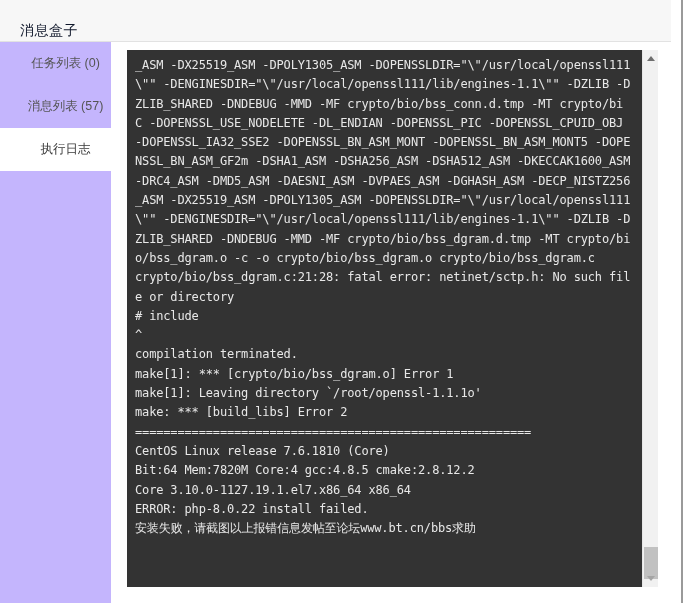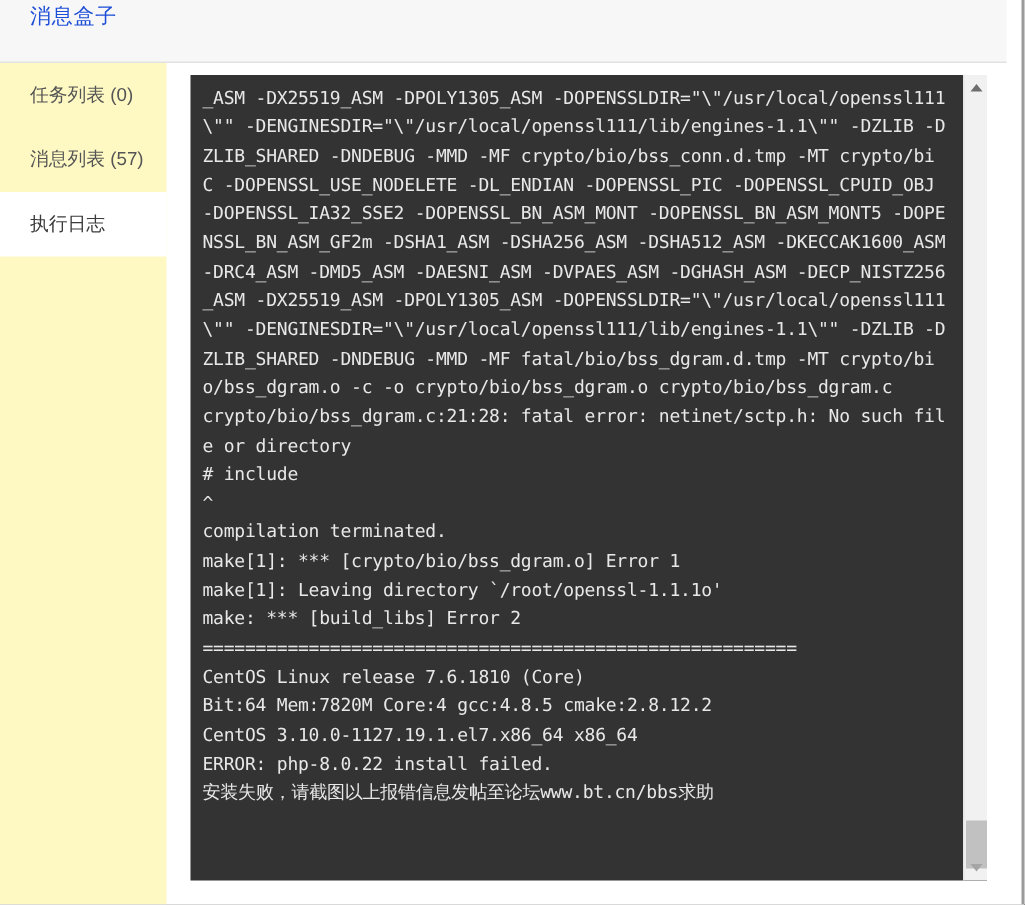--- a/index.html
+++ b/index.html
@@ -28,35 +28,36 @@
     position: absolute;
     left: 0; top: 0;
     width: 671px;
     height: 42px;
     background: #f7f7f7;
     border-bottom: 1px solid #e2e2e2;
   }
   .window-title {
     position: absolute;
     left: 20px;
-    top: 2px;
+    top: 22px;
     font-size: 14px;
-    color: #1d4ed8;
+    color: #0f172a;
     letter-spacing: 0.5px;
     white-space: nowrap;
   }
 
   
   .sidebar {
     position: absolute;
     left: 0;
     top: 42px;
     width: 111px;
     height: 561px;
-    background: #fef9c3;
+    background: #c4b5fd;
+    text-align: center;
   }
   .nav-item {
     position: relative;
     height: 43px;
     line-height: 43px;
     padding-left: 20px;
     font-size: 12.5px;
     color: #555555;
     white-space: nowrap;
     cursor: pointer;
@@ -159,34 +160,34 @@
     <div class="log-body" id="log-body">
         <div class="log-line">_ASM -DX25519_ASM -DPOLY1305_ASM -DOPENSSLDIR="\"/usr/local/openssl111</div>
         <div class="log-line">\"" -DENGINESDIR="\"/usr/local/openssl111/lib/engines-1.1\"" -DZLIB -D</div>
         <div class="log-line">ZLIB_SHARED -DNDEBUG -MMD -MF crypto/bio/bss_conn.d.tmp -MT crypto/bi</div>
         <div class="log-line">C -DOPENSSL_USE_NODELETE -DL_ENDIAN -DOPENSSL_PIC -DOPENSSL_CPUID_OBJ</div>
         <div class="log-line">-DOPENSSL_IA32_SSE2 -DOPENSSL_BN_ASM_MONT -DOPENSSL_BN_ASM_MONT5 -DOPE</div>
         <div class="log-line">NSSL_BN_ASM_GF2m -DSHA1_ASM -DSHA256_ASM -DSHA512_ASM -DKECCAK1600_ASM</div>
         <div class="log-line">-DRC4_ASM -DMD5_ASM -DAESNI_ASM -DVPAES_ASM -DGHASH_ASM -DECP_NISTZ256</div>
         <div class="log-line">_ASM -DX25519_ASM -DPOLY1305_ASM -DOPENSSLDIR="\"/usr/local/openssl111</div>
         <div class="log-line">\"" -DENGINESDIR="\"/usr/local/openssl111/lib/engines-1.1\"" -DZLIB -D</div>
-        <div class="log-line">ZLIB_SHARED -DNDEBUG -MMD -MF fatal/bio/bss_dgram.d.tmp -MT crypto/bi</div>
+        <div class="log-line">ZLIB_SHARED -DNDEBUG -MMD -MF crypto/bio/bss_dgram.d.tmp -MT crypto/bi</div>
         <div class="log-line">o/bss_dgram.o -c -o crypto/bio/bss_dgram.o crypto/bio/bss_dgram.c</div>
         <div class="log-line">crypto/bio/bss_dgram.c:21:28: fatal error: netinet/sctp.h: No such fil</div>
         <div class="log-line">e or directory</div>
         <div class="log-line"># include</div>
         <div class="log-line">^</div>
         <div class="log-line">compilation terminated.</div>
         <div class="log-line">make[1]: *** [crypto/bio/bss_dgram.o] Error 1</div>
         <div class="log-line">make[1]: Leaving directory `/root/openssl-1.1.1o'</div>
         <div class="log-line">make: *** [build_libs] Error 2</div>
         <div class="log-line">========================================================</div>
         <div class="log-line">CentOS Linux release 7.6.1810 (Core)</div>
         <div class="log-line">Bit:64 Mem:7820M Core:4 gcc:4.8.5 cmake:2.8.12.2</div>
-        <div class="log-line">CentOS 3.10.0-1127.19.1.el7.x86_64 x86_64</div>
+        <div class="log-line">Core 3.10.0-1127.19.1.el7.x86_64 x86_64</div>
         <div class="log-line">ERROR: php-8.0.22 install failed.</div>
         <div class="log-line">安装失败，请截图以上报错信息发帖至论坛www.bt.cn/bbs求助</div>
       </div>
 
     <div class="scrollbar">
       <div class="sb-arrow up">
         <span class="tri"></span>
       </div>
       <div class="sb-thumb"></div>
       <div class="sb-arrow down">

